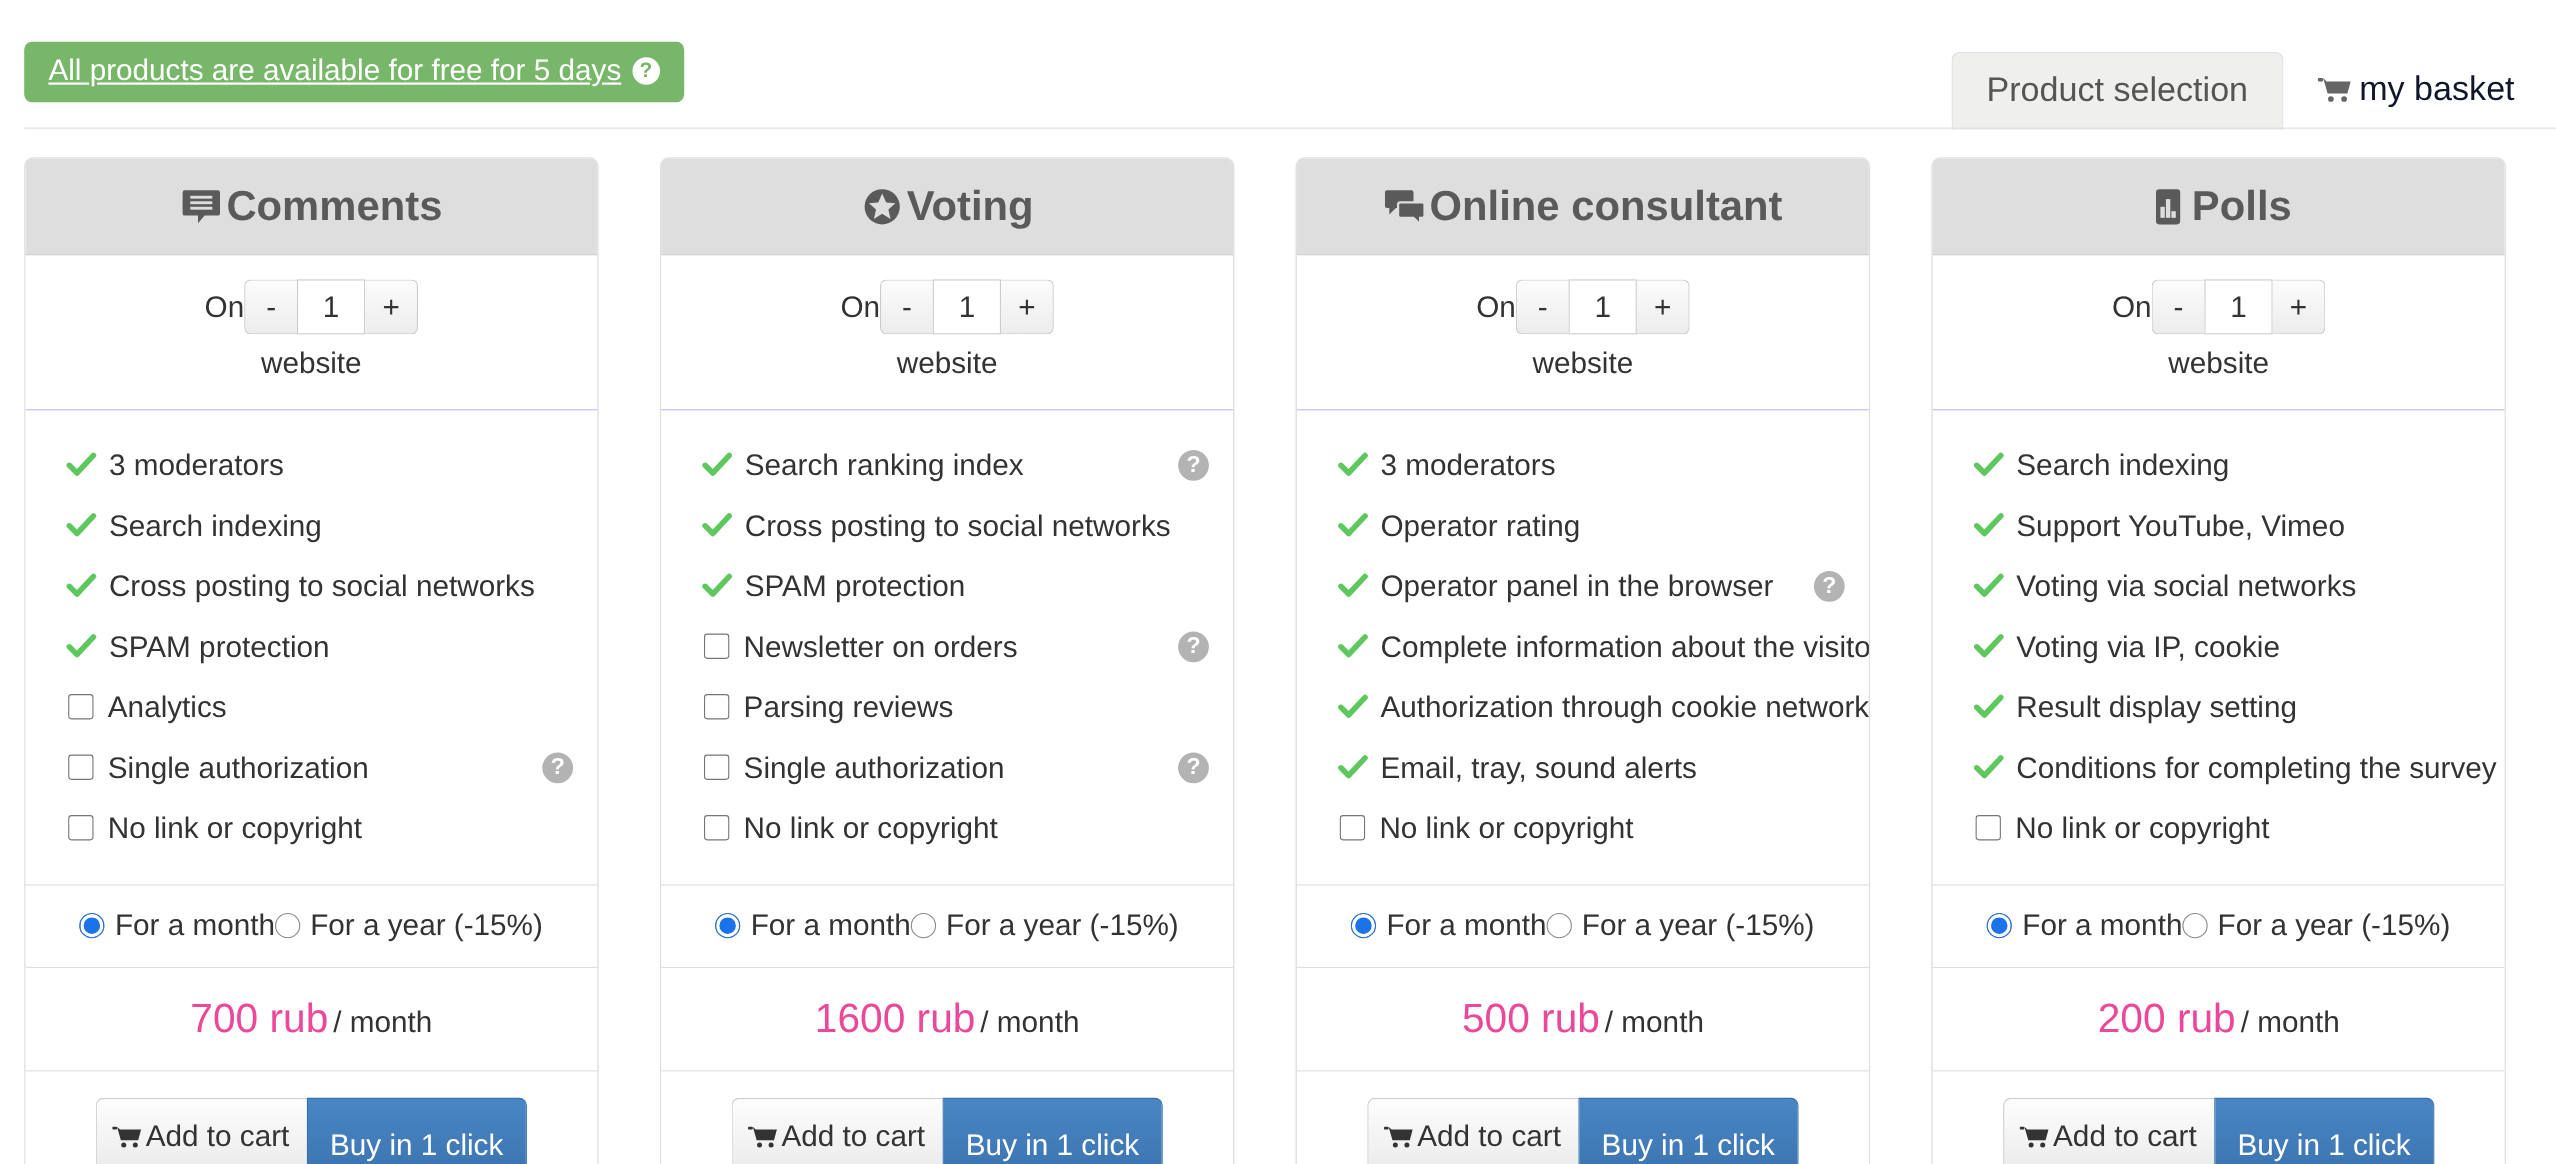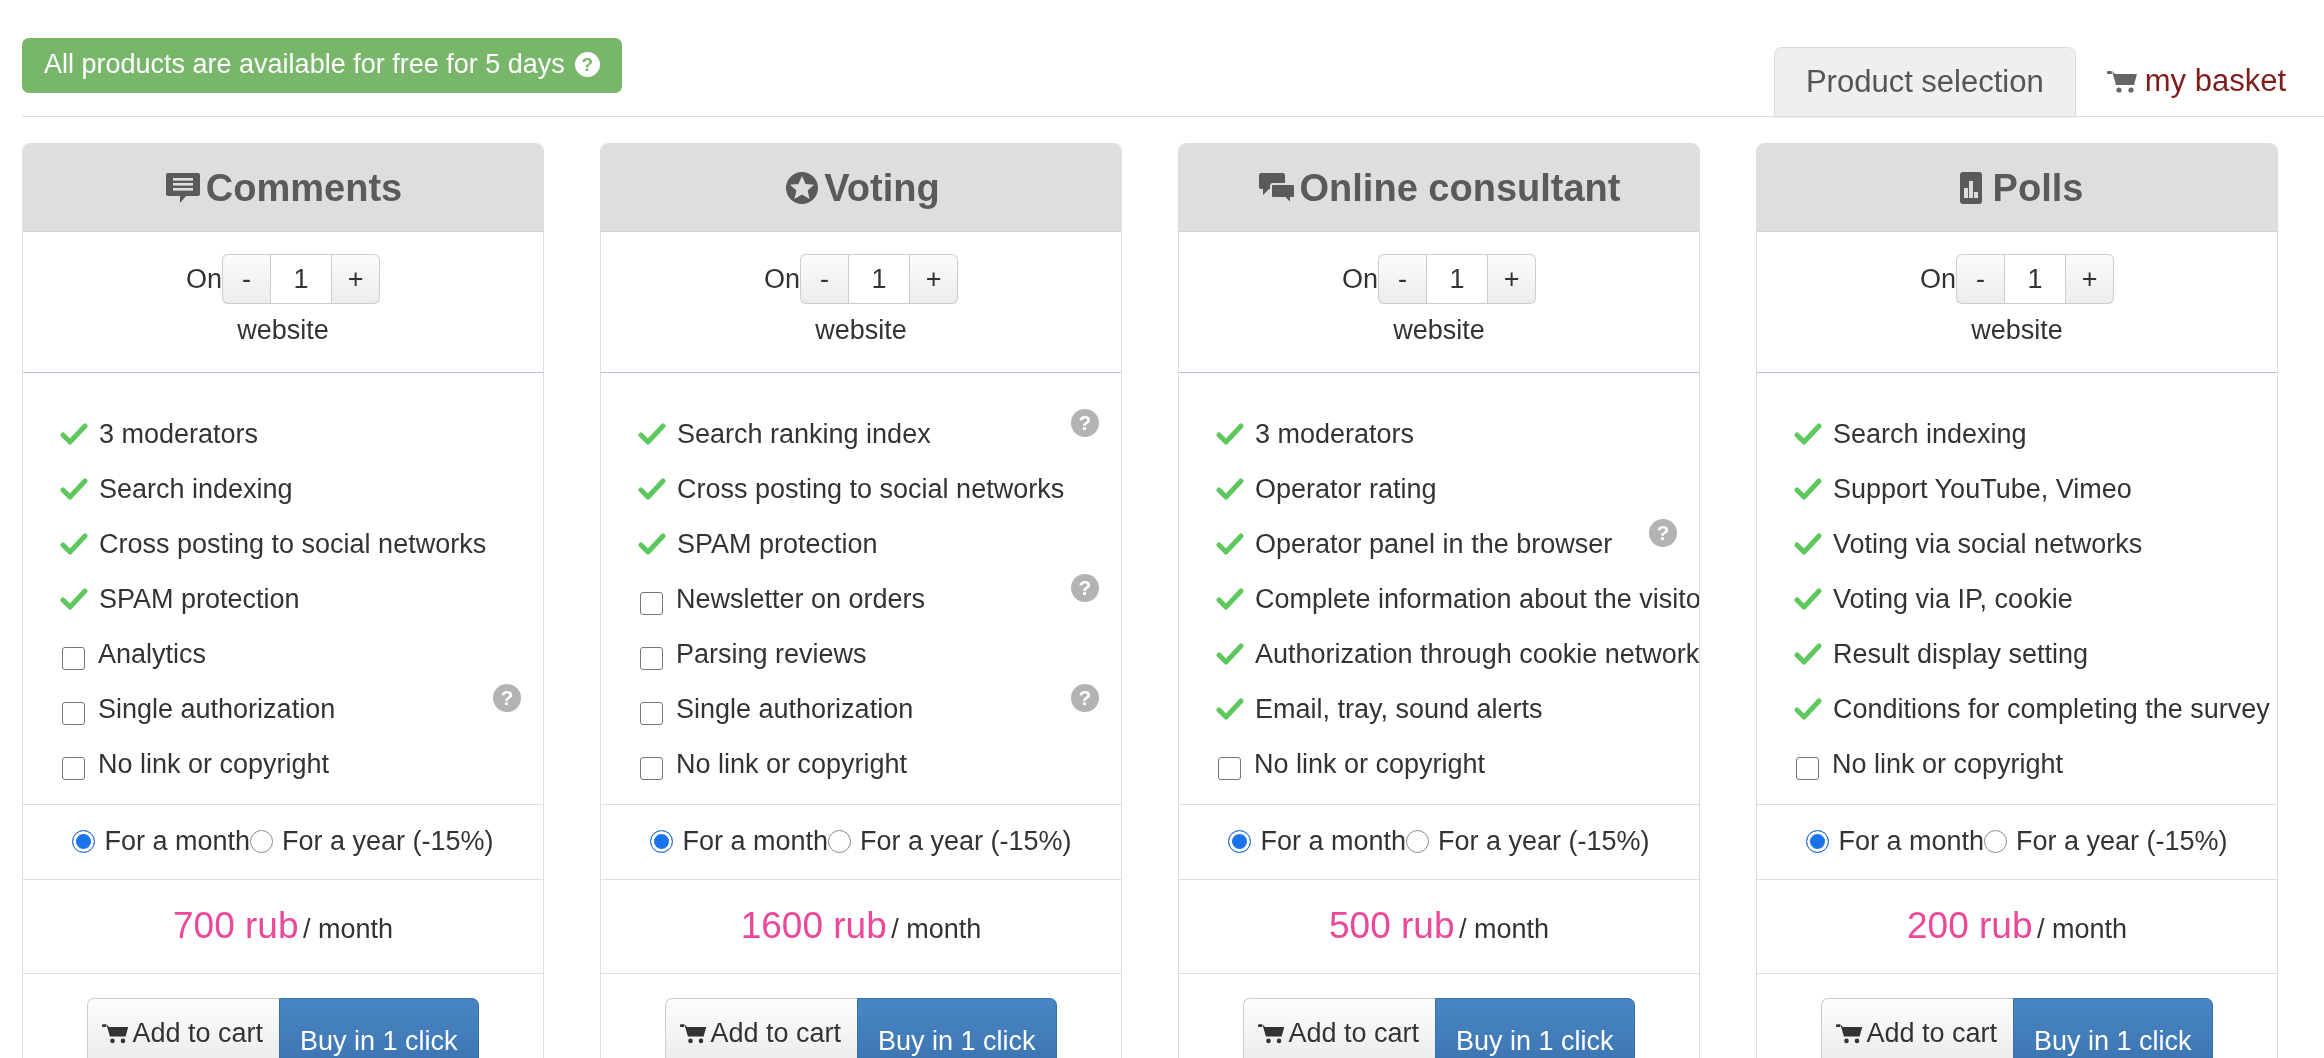--- a/index.html
+++ b/index.html
@@ -23,20 +23,21 @@
     background: #78b76a;
     color: #ffffff;
     border-radius: 7px;
     padding: 10px 22px 12px 22px;
     font-size: 27px;
     line-height: 33px;
     white-space: nowrap;
     display: flex;
     align-items: center;
     gap: 10px;
+    text-decoration: underline;
   }
   .free-banner .q-white {
     display: inline-block;
     width: 25px; height: 25px;
     border-radius: 50%;
     background: #ffffff;
     color: #78b76a;
     font-size: 19px;
     font-weight: bold;
     line-height: 25px;
@@ -62,21 +63,21 @@
     gap: 4px;
   }
   .tab.active {
     background: #efefed;
     border: 1px solid #dddddd;
     border-bottom: none;
     border-radius: 8px 8px 0 0;
     color: #555555;
     margin-bottom: -1px;
   }
-  .tab.inactive { color: #7f1d1d; padding-right: 38px; }
+  .tab.inactive { color: #0f172a; padding-right: 38px; }
   .tab-underline {
     position: absolute;
     left: 22px; right: 0; bottom: 0;
     height: 1px; background: #dddddd;
   }
 
   .cart-glyph {
     display: inline-block;
     width: 32px; height: 24px;
     position: relative;
@@ -176,21 +177,21 @@
   }
 
   
   .features {
     border-bottom: 1px solid #dedede;
     padding: 22px 0 24px 0;
   }
   .feature {
     position: relative;
     display: flex;
-    align-items: flex-end;
+    align-items: center;
     padding: 0 26px 0 36px;
     height: 55px;
     font-size: 27px;
     color: #333333;
     line-height: 32px;
   }
   .mark {
     width: 30px; height: 30px;
     margin-right: 10px;
     flex-shrink: 0;

